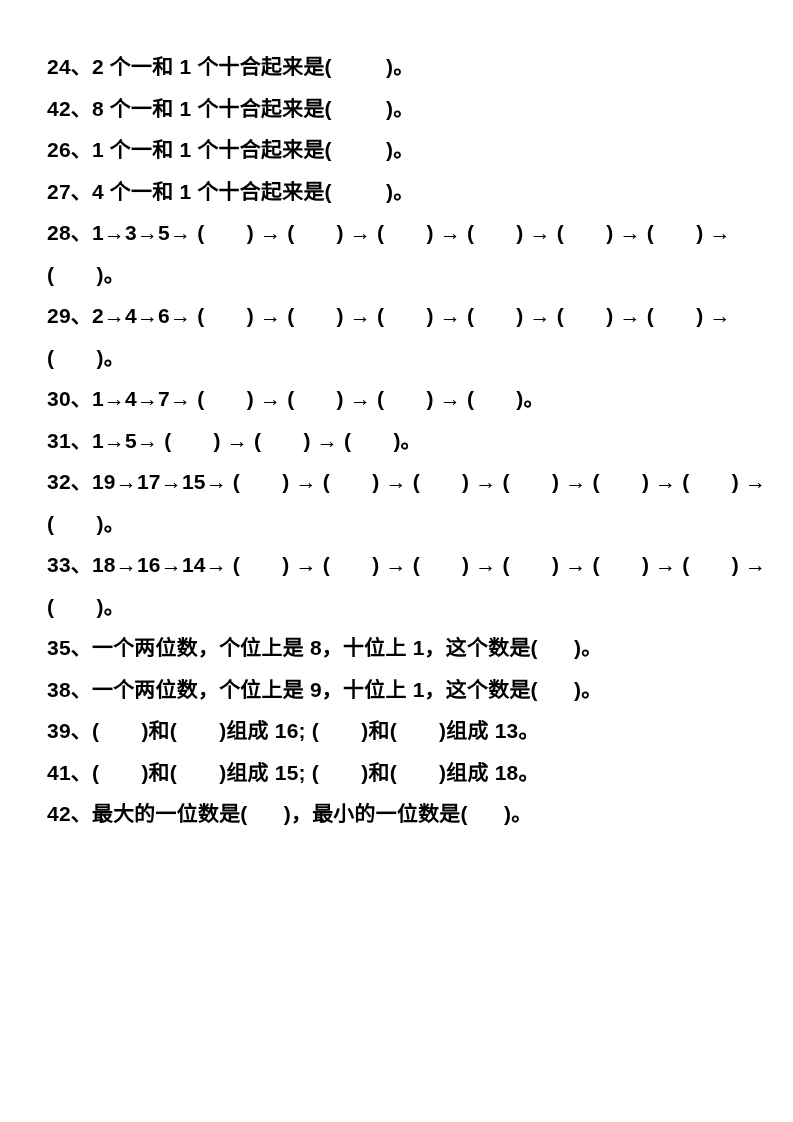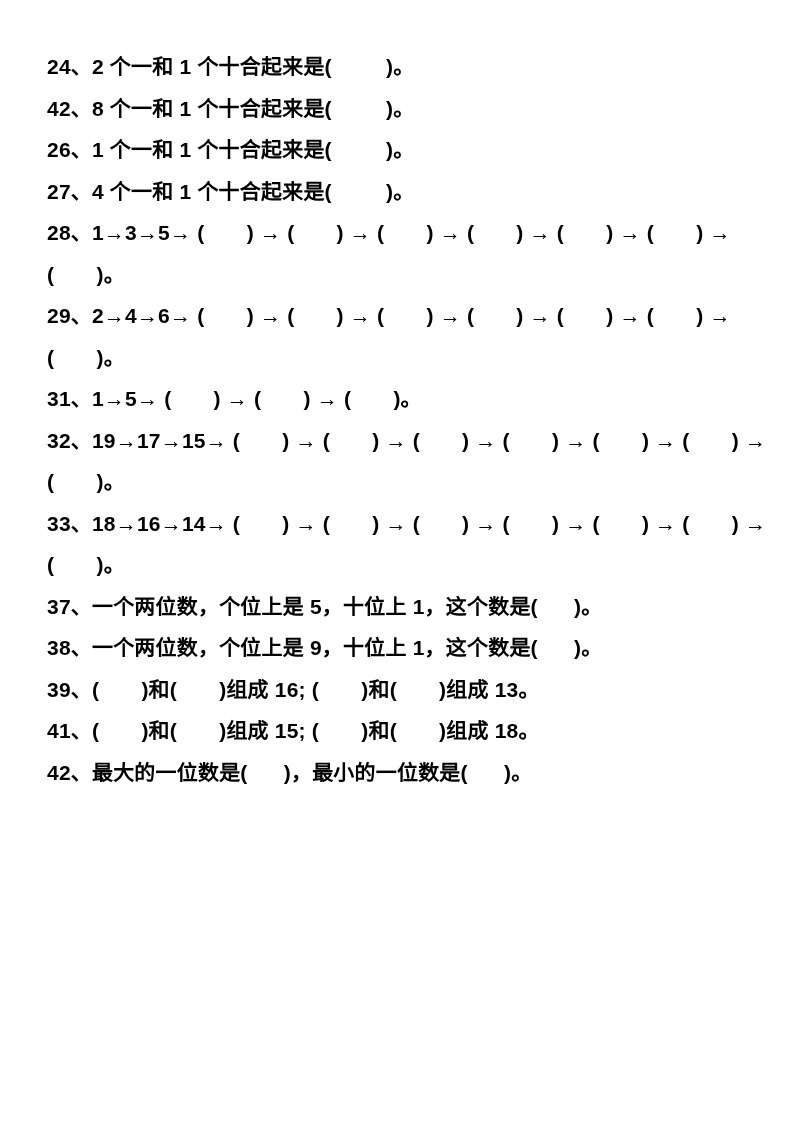--- a/index.html
+++ b/index.html
@@ -36,23 +36,24 @@
 
 <div class="page">
   <p class="question">24、2 个一和 1 个十合起来是(         )。</p>
   <p class="question">42、8 个一和 1 个十合起来是(         )。</p>
   <p class="question">26、1 个一和 1 个十合起来是(         )。</p>
   <p class="question">27、4 个一和 1 个十合起来是(         )。</p>
   <p class="question">28、1→3→5→ (       ) → (       ) → (       ) → (       ) → (       ) → (       ) →
 (       )。</p>
   <p class="question">29、2→4→6→ (       ) → (       ) → (       ) → (       ) → (       ) → (       ) →
 (       )。</p>
+  <p class="question">30、1→4→7→ (       ) → (       ) → (       ) → (       )。</p>
   <p class="question">31、1→5→ (       ) → (       ) → (       )。</p>
   <p class="question">32、19→17→15→ (       ) → (       ) → (       ) → (       ) → (       ) → (       ) →
 (       )。</p>
   <p class="question">33、18→16→14→ (       ) → (       ) → (       ) → (       ) → (       ) → (       ) →
 (       )。</p>
-  <p class="question">37、一个两位数，个位上是 5，十位上 1，这个数是(      )。</p>
+  <p class="question">35、一个两位数，个位上是 8，十位上 1，这个数是(      )。</p>
   <p class="question">38、一个两位数，个位上是 9，十位上 1，这个数是(      )。</p>
   <p class="question">39、(       )和(       )组成 16; (       )和(       )组成 13。</p>
   <p class="question">41、(       )和(       )组成 15; (       )和(       )组成 18。</p>
   <p class="question">42、最大的一位数是(      )，最小的一位数是(      )。</p>
 </div>
 
 </body></html>

